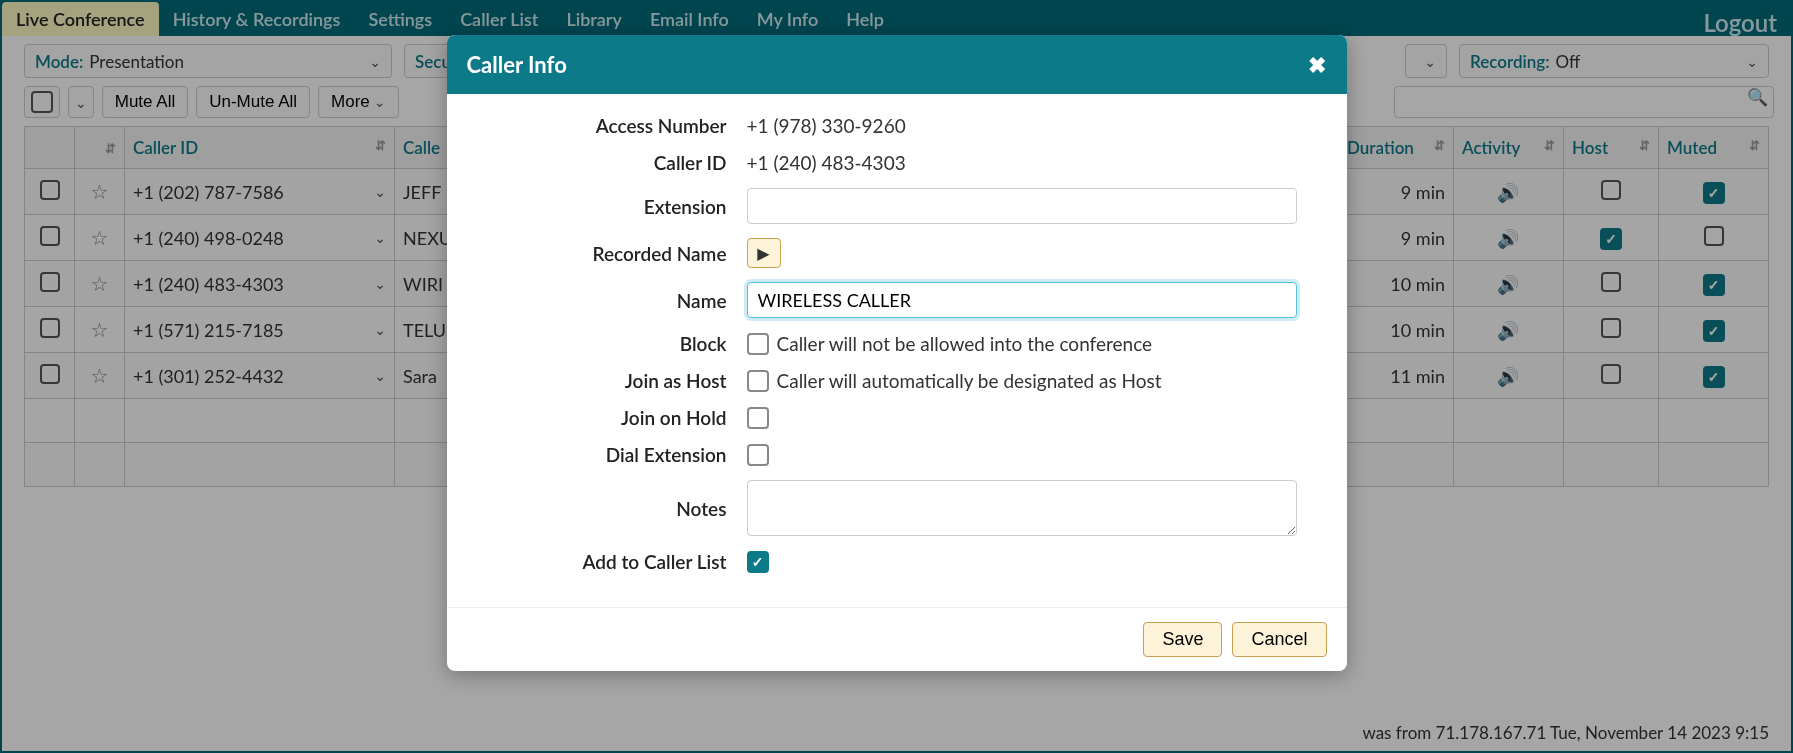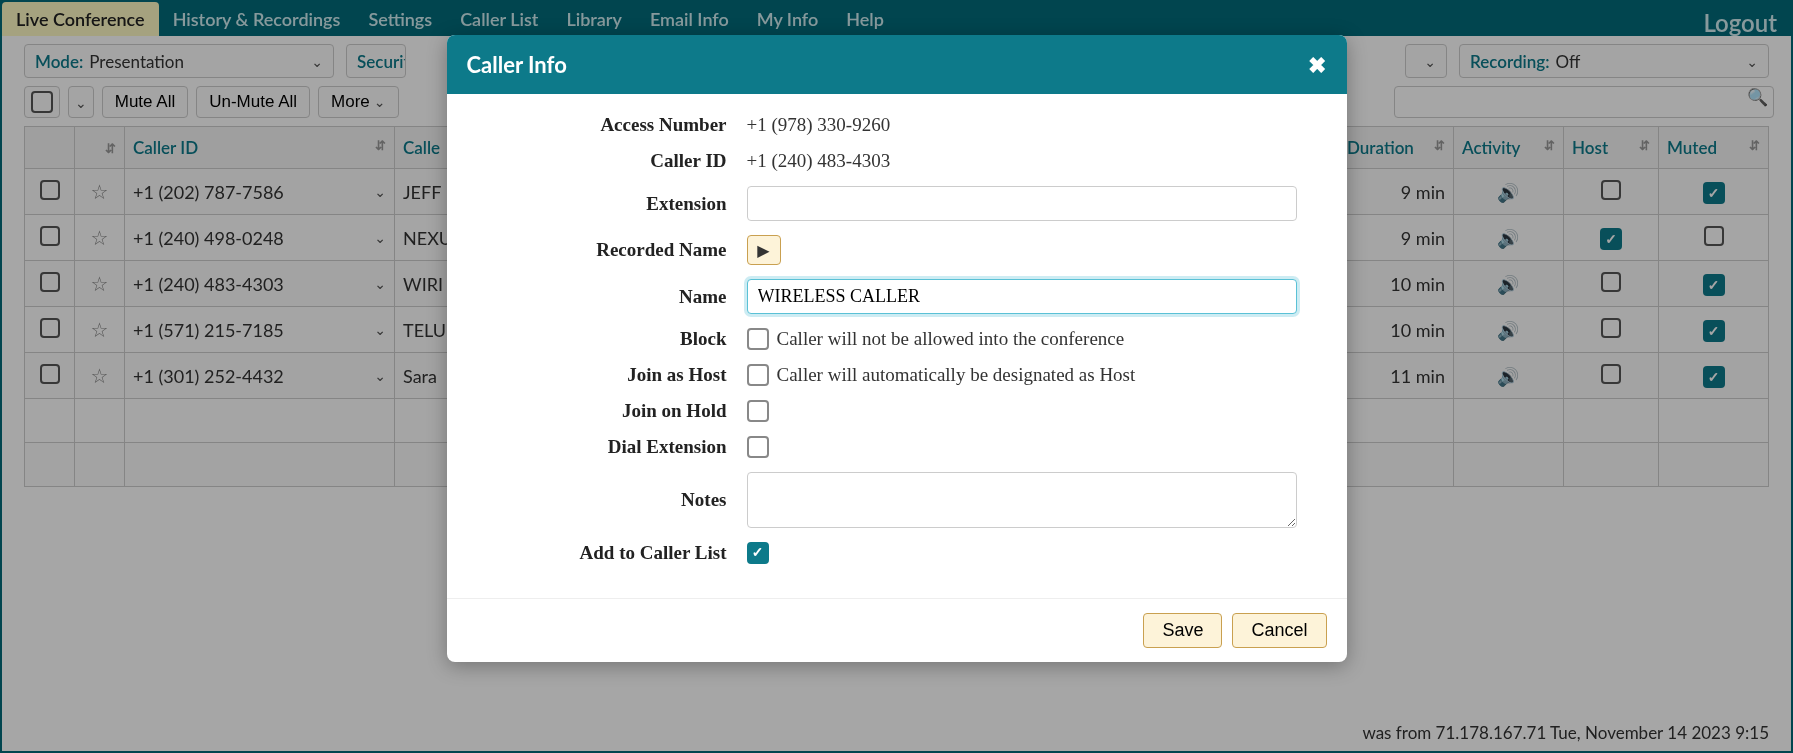--- a/index.html
+++ b/index.html
@@ -55,21 +55,21 @@
   padding: 4px 10px;
   display: flex;
   align-items: center;
   gap: 6px;
   background: #fcfcfc;
   height: 34px;
 }
 .dropdown-box .label { color: #0d7a8a; font-weight: 600; }
 .dropdown-box .value { color: #333; }
 .dropdown-box .chev { margin-left: auto; color: #555; font-size: 14px; }
-.mode-box { width: 310px; }
+.mode-box { width: 368px; }
 .security-box { width: 310px; }
 .rec-box { width: 310px; }
 
 .control-row {
   display: flex;
   gap: 8px;
   padding: 0 22px 8px 22px;
   align-items: center;
 }
 .small-btn {
@@ -196,21 +196,20 @@
   color: #fff;
   padding: 16px 20px;
   display: flex;
   justify-content: space-between;
   align-items: flex-end;
 }
 .modal-header h2 { font-size: 22px; font-weight: 700; }
 .modal-close { color: #fff; font-size: 22px; font-weight: bold; cursor: pointer; }
 .modal-body {
   padding: 20px 30px;
-  font-family: Liberation Serif, serif;
 }
 .form-row {
   display: flex;
   align-items: center;
   margin-bottom: 14px;
   gap: 20px;
 }
 .form-row .flabel {
   width: 250px;
   text-align: right;

